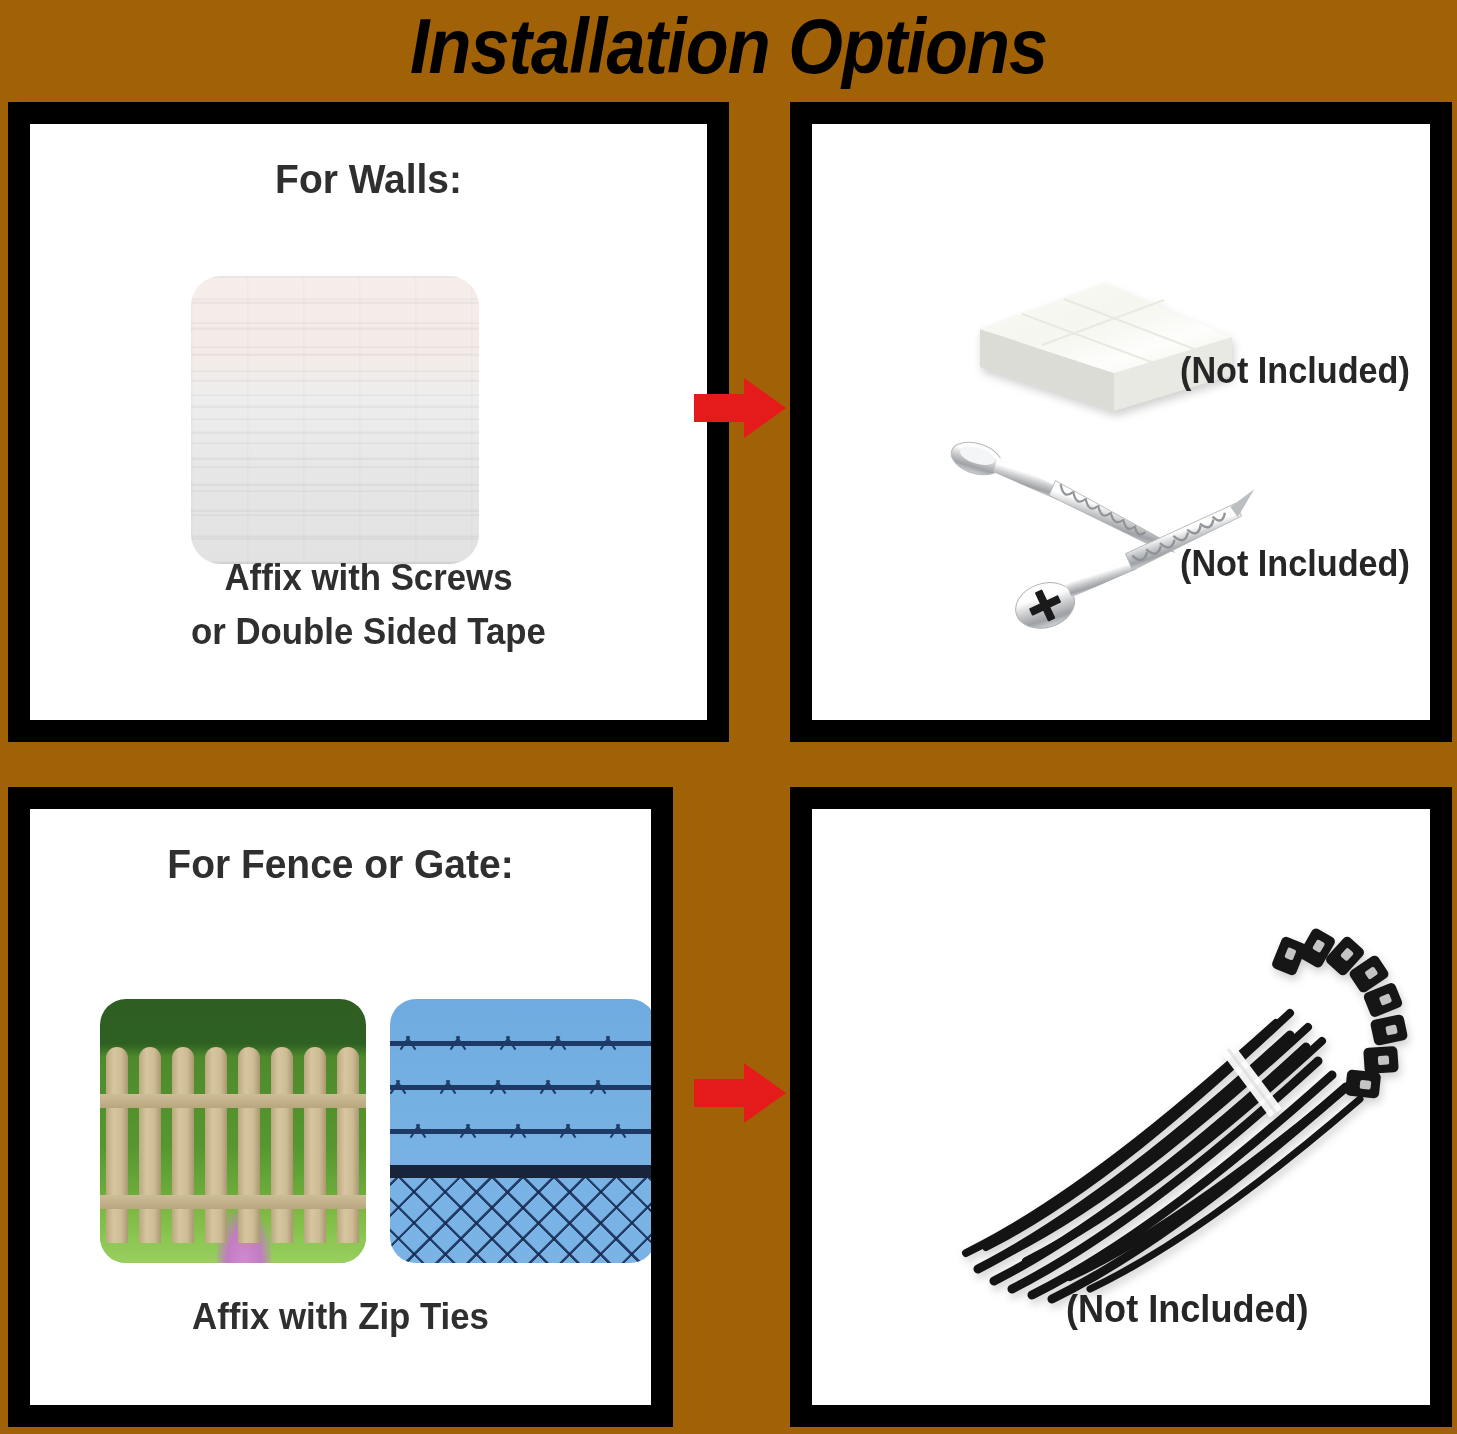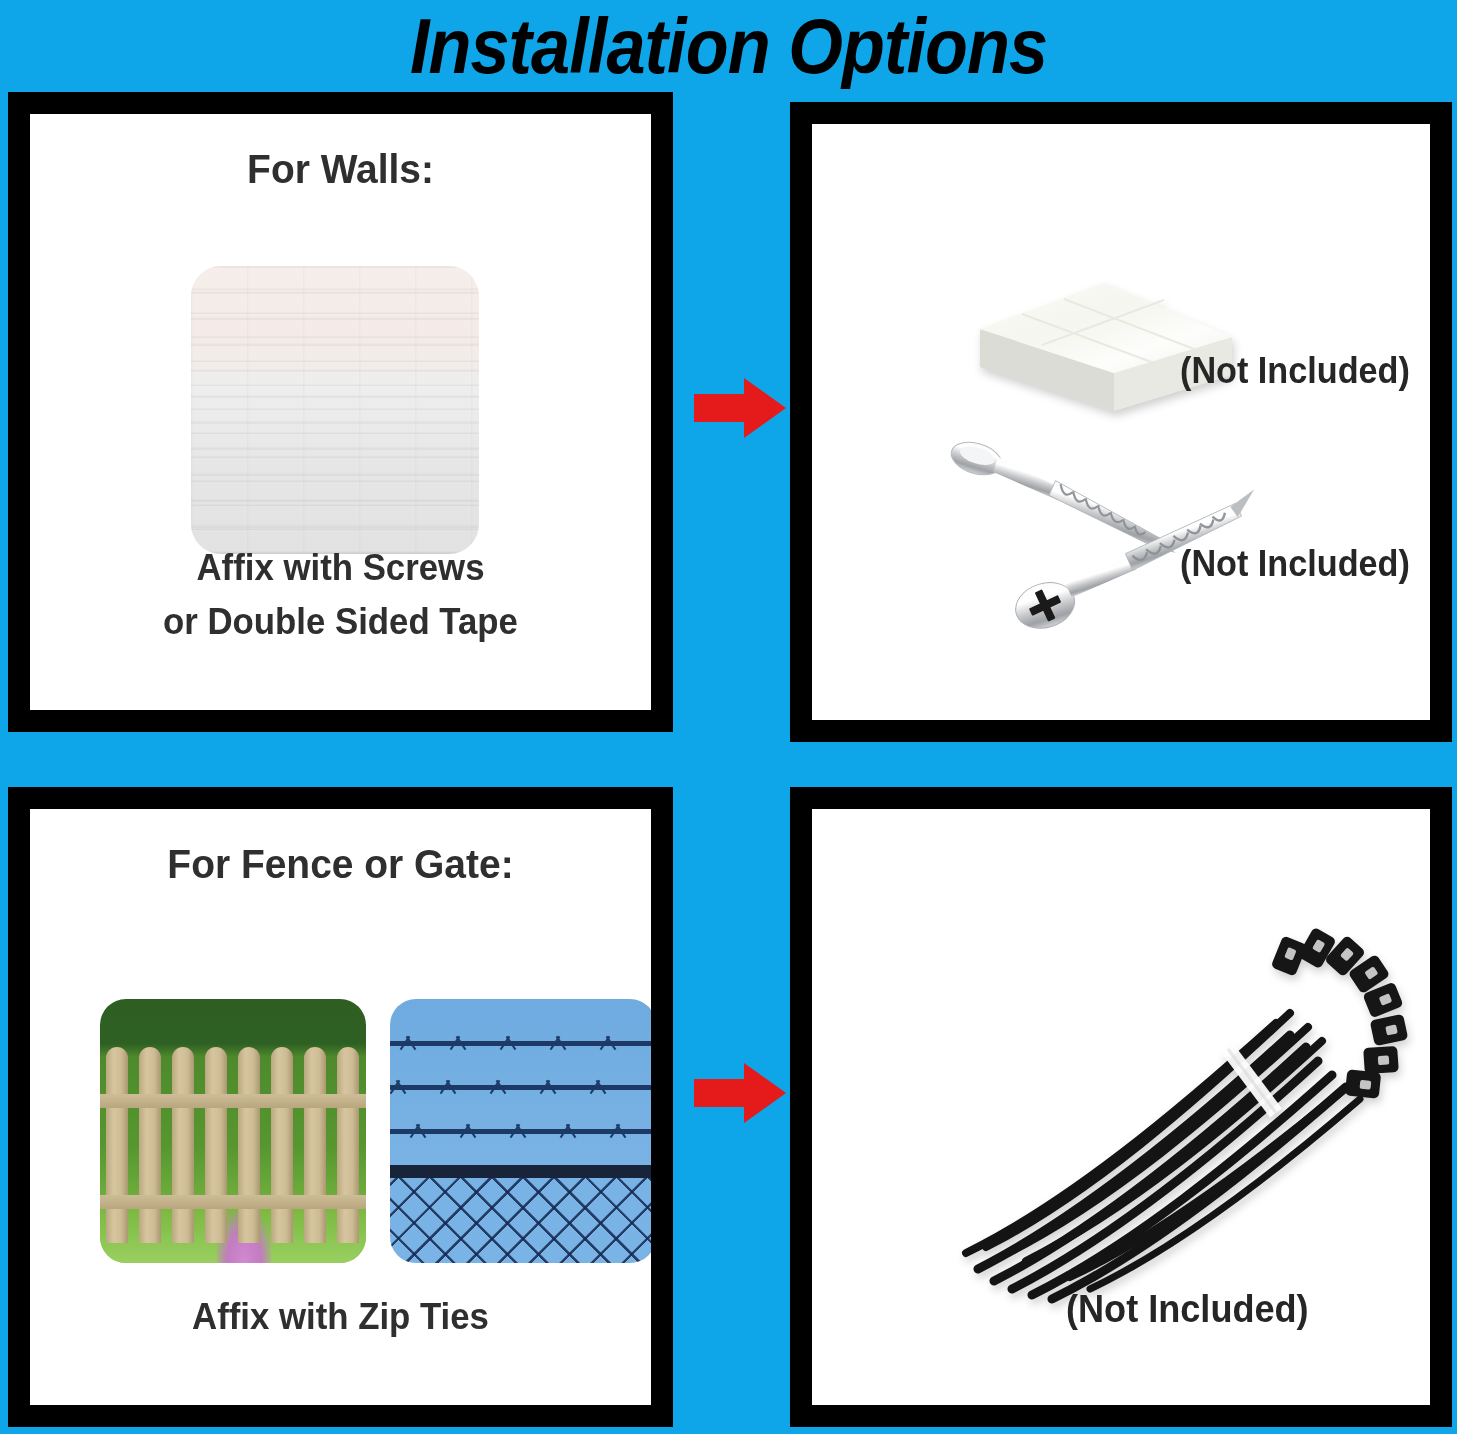--- a/index.html
+++ b/index.html
@@ -8,21 +8,21 @@
     padding: 0;
     background: #ffffff;
   }
   body {
     font-family: "Liberation Sans", sans-serif;
   }
   .sheet {
     position: relative;
     width: 1457px;
     height: 1434px;
-    background: #0ea5e9;
+    background: #a16207;
     overflow: hidden;
   }
 
   
   .title {
     position: absolute;
     left: 0;
     top: -2px;
     width: 1457px;
     text-align: center;
@@ -43,21 +43,21 @@
     position: absolute;
     background: #000000;
     box-sizing: border-box;
   }
   .panel-inner {
     position: absolute;
     inset: 22px;
     background: #ffffff;
     overflow: hidden;
   }
-  #panel-walls      { left: 8px;   top: 92px; width: 665px;  height: 640px; }
+  #panel-walls      { left: 8px;   top: 102px; width: 721px;  height: 640px; }
   #panel-wall-hw    { left: 790px; top: 102px; width: 662px;  height: 640px; }
   #panel-fence      { left: 8px;   top: 787px; width: 665px;  height: 640px; }
   #panel-fence-hw   { left: 790px; top: 787px; width: 662px;  height: 640px; }
 
   .panel-heading {
     position: absolute;
     left: 0;
     top: 30px;
     width: 100%;
     text-align: center;

